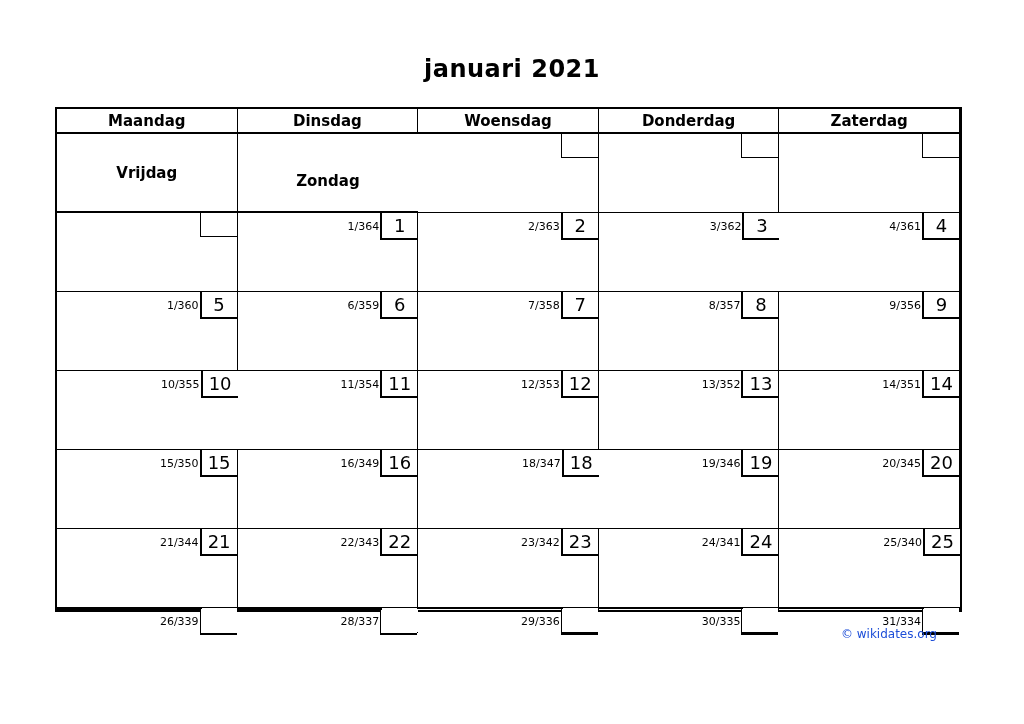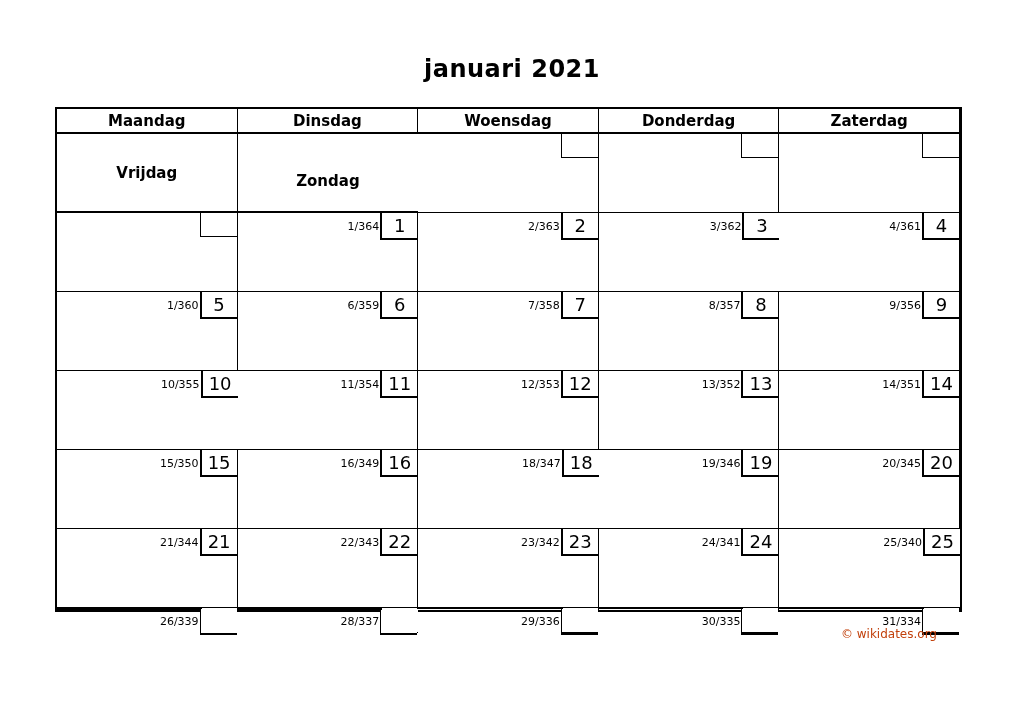--- a/index.html
+++ b/index.html
@@ -81,21 +81,21 @@
     width: 37px;
     height: 24px;
     border-left: 1px solid #000;
     border-bottom: 1px solid #000;
   }
   .footer-credit {
     position: absolute;
     top: 627px;
     right: 87px;
     font-size: 12px;
-    color: #c2410c;
+    color: #1d4ed8;
   }
 </style>
 </head>
 <body>
 
 <div class="page">
 
   <div class="title">januari 2021</div>
 
   <div class="grid" id="grid">

